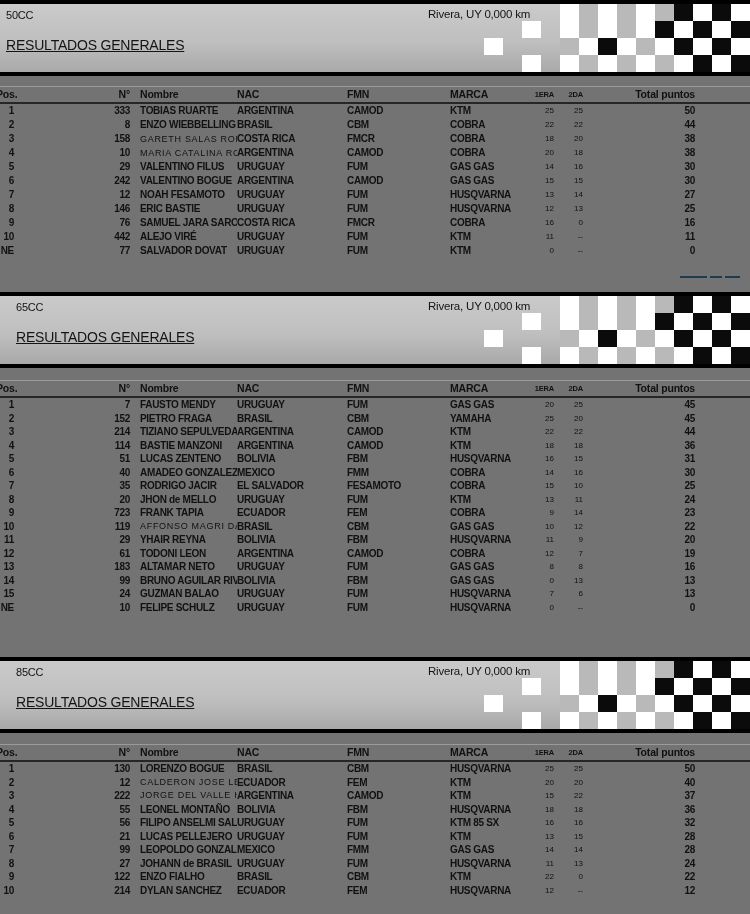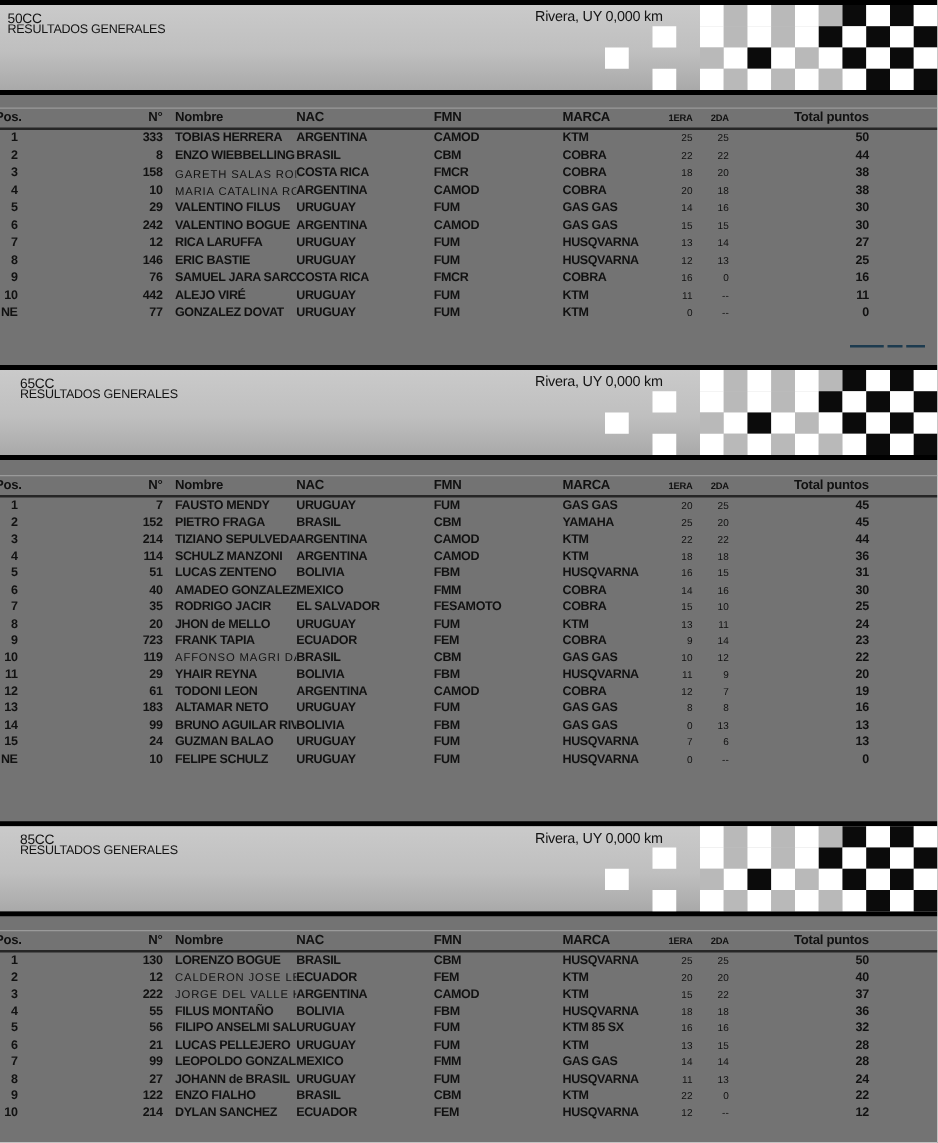--- a/index.html
+++ b/index.html
@@ -4,21 +4,21 @@
 <style>
   html,body{margin:0;padding:0;background:#ffffff;}
   .page{
     position:relative; width:750px; height:914px; overflow:hidden;
     background:#737373; font-family:"Liberation Sans", sans-serif; color:#111;
   }
   
   .band{position:absolute; left:0; width:750px; border-top:4px solid #000; border-bottom:4px solid #000;}
   .band-inner{position:relative; height:68px; background:linear-gradient(180deg,#cacaca 0%,#bfbfbf 55%,#a9a9a9 100%);}
   .band-title{position:absolute; top:5px; font-size:11px; letter-spacing:-0.2px; color:#141414;}
-  .band-sub{position:absolute; top:14px; font-size:10px; letter-spacing:-0.2px; color:#141414;}
+  .band-sub{position:absolute; top:33px; font-size:14px; letter-spacing:-0.2px; color:#141414;text-decoration:underline;}
   .band-loc{position:absolute; left:428px; top:4px; font-size:11.5px; letter-spacing:-0.2px; color:#141414;}
   .sec-0 .band-title,.sec-0 .band-sub{left:6px;}
   .sec-1 .band-title,.sec-1 .band-sub,.sec-2 .band-title,.sec-2 .band-sub{left:16px;}
   .checker{position:absolute; right:0; top:0; width:266px; height:68px;}
   .checker .cell{position:absolute; width:19px; height:17px;}
   .cw{background:#ffffff;} .cg{background:#b9b9b9;} .cb{background:#0b0b0b;}
   
   .tbl{position:absolute; left:0; width:750px;}
   .thead,.trow{
     display:grid; margin-left:-4px; width:754px;
@@ -112,21 +112,21 @@
             <span class="c-fmn">FMN</span>
             <span class="c-marca">MARCA</span>
             <span class="c-r1">1ERA</span>
             <span class="c-r2">2DA</span>
             <span class="c-total">Total puntos</span>
             <span></span>
           </div>
           <div class="trow">
             <span class="c-pos">1</span>
             <span class="c-num">333</span>
-            <span class="c-name">TOBIAS HERRERA</span>
+            <span class="c-name">TOBIAS RUARTE</span>
             <span class="c-nac">ARGENTINA</span>
             <span class="c-fmn">CAMOD</span>
             <span class="c-marca">KTM</span>
             <span class="c-r1">25</span>
             <span class="c-r2">25</span>
             <span class="c-total">50</span>
             <span></span>
           </div>
           <div class="trow">
             <span class="c-pos">2</span>
@@ -184,21 +184,21 @@
             <span class="c-fmn">CAMOD</span>
             <span class="c-marca">GAS GAS</span>
             <span class="c-r1">15</span>
             <span class="c-r2">15</span>
             <span class="c-total">30</span>
             <span></span>
           </div>
           <div class="trow">
             <span class="c-pos">7</span>
             <span class="c-num">12</span>
-            <span class="c-name">RICA LARUFFA</span>
+            <span class="c-name">NOAH FESAMOTO</span>
             <span class="c-nac">URUGUAY</span>
             <span class="c-fmn">FUM</span>
             <span class="c-marca">HUSQVARNA</span>
             <span class="c-r1">13</span>
             <span class="c-r2">14</span>
             <span class="c-total">27</span>
             <span></span>
           </div>
           <div class="trow">
             <span class="c-pos">8</span>
@@ -232,21 +232,21 @@
             <span class="c-fmn">FUM</span>
             <span class="c-marca">KTM</span>
             <span class="c-r1">11</span>
             <span class="c-r2">--</span>
             <span class="c-total">11</span>
             <span></span>
           </div>
           <div class="trow">
             <span class="c-pos">NE</span>
             <span class="c-num">77</span>
-            <span class="c-name">GONZALEZ DOVAT</span>
+            <span class="c-name">SALVADOR DOVAT</span>
             <span class="c-nac">URUGUAY</span>
             <span class="c-fmn">FUM</span>
             <span class="c-marca">KTM</span>
             <span class="c-r1">0</span>
             <span class="c-r2">--</span>
             <span class="c-total">0</span>
             <span></span>
           </div>
         </div>
       </div>
@@ -348,21 +348,21 @@
             <span class="c-fmn">CAMOD</span>
             <span class="c-marca">KTM</span>
             <span class="c-r1">22</span>
             <span class="c-r2">22</span>
             <span class="c-total">44</span>
             <span></span>
           </div>
           <div class="trow">
             <span class="c-pos">4</span>
             <span class="c-num">114</span>
-            <span class="c-name">SCHULZ MANZONI</span>
+            <span class="c-name">BASTIE MANZONI</span>
             <span class="c-nac">ARGENTINA</span>
             <span class="c-fmn">CAMOD</span>
             <span class="c-marca">KTM</span>
             <span class="c-r1">18</span>
             <span class="c-r2">18</span>
             <span class="c-total">36</span>
             <span></span>
           </div>
           <div class="trow">
             <span class="c-pos">5</span>
@@ -608,21 +608,21 @@
             <span class="c-fmn">CAMOD</span>
             <span class="c-marca">KTM</span>
             <span class="c-r1">15</span>
             <span class="c-r2">22</span>
             <span class="c-total">37</span>
             <span></span>
           </div>
           <div class="trow">
             <span class="c-pos">4</span>
             <span class="c-num">55</span>
-            <span class="c-name">FILUS MONTAÑO</span>
+            <span class="c-name">LEONEL MONTAÑO</span>
             <span class="c-nac">BOLIVIA</span>
             <span class="c-fmn">FBM</span>
             <span class="c-marca">HUSQVARNA</span>
             <span class="c-r1">18</span>
             <span class="c-r2">18</span>
             <span class="c-total">36</span>
             <span></span>
           </div>
           <div class="trow">
             <span class="c-pos">5</span>

